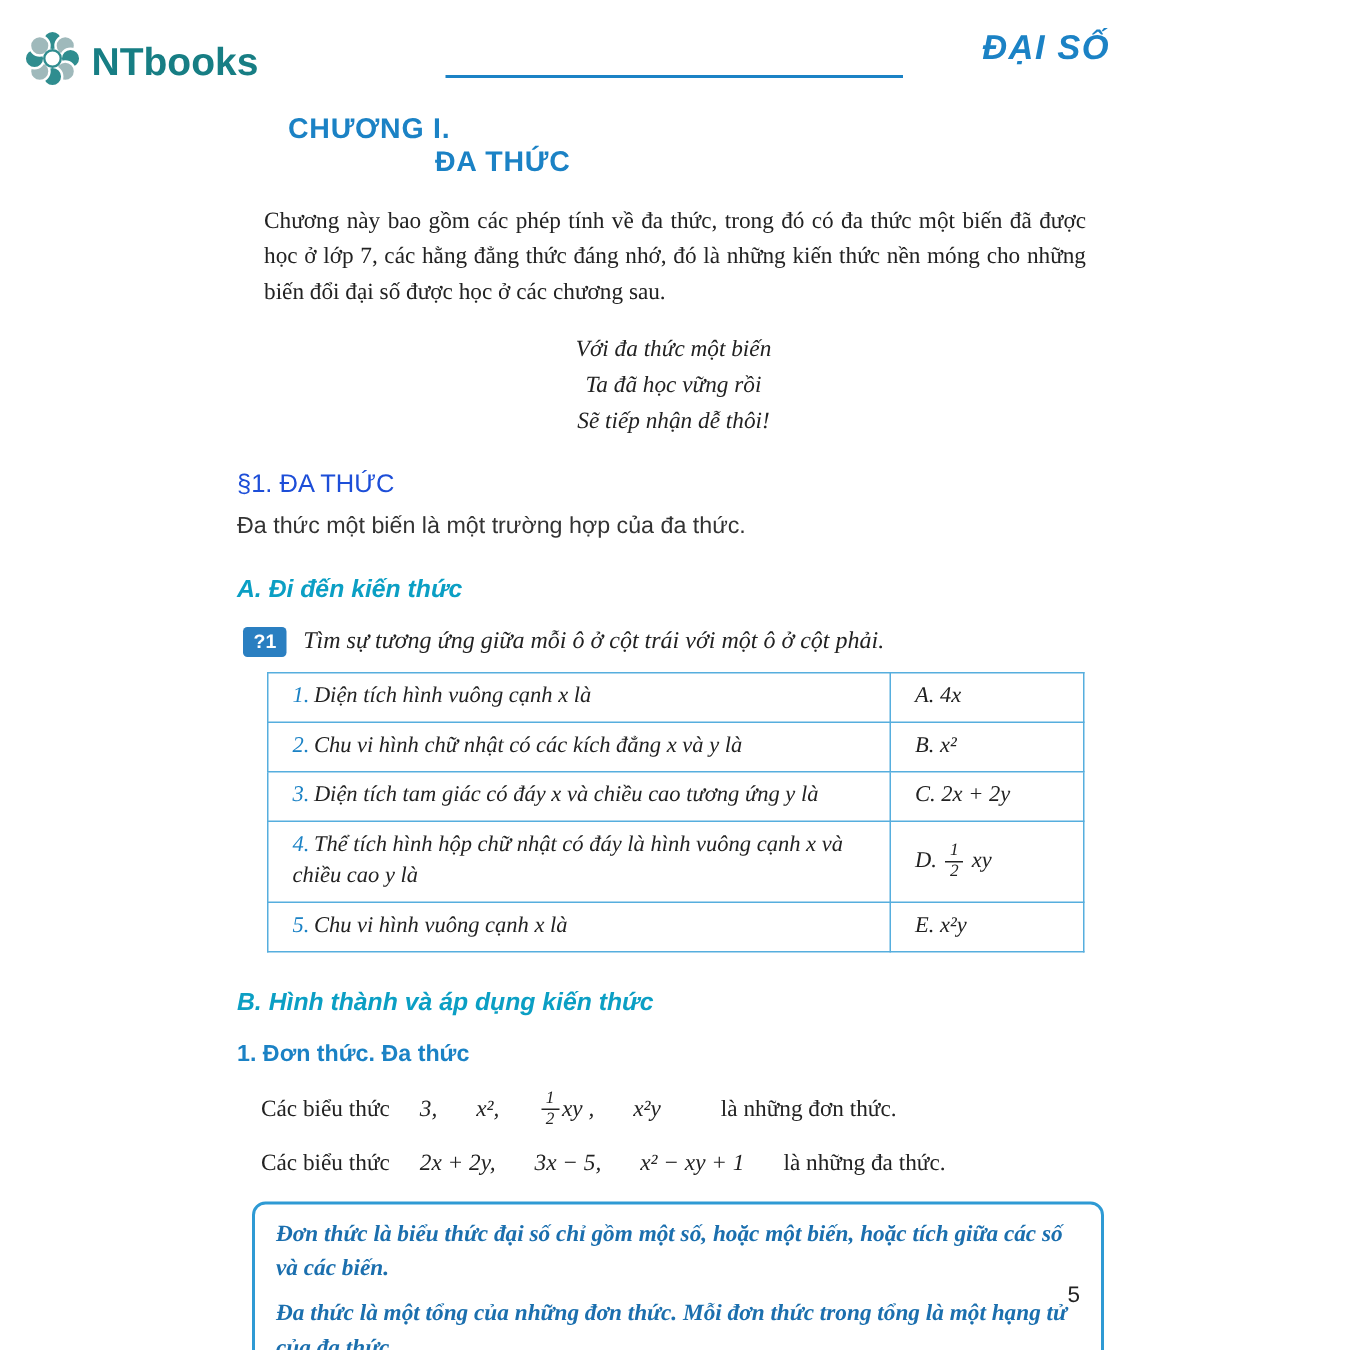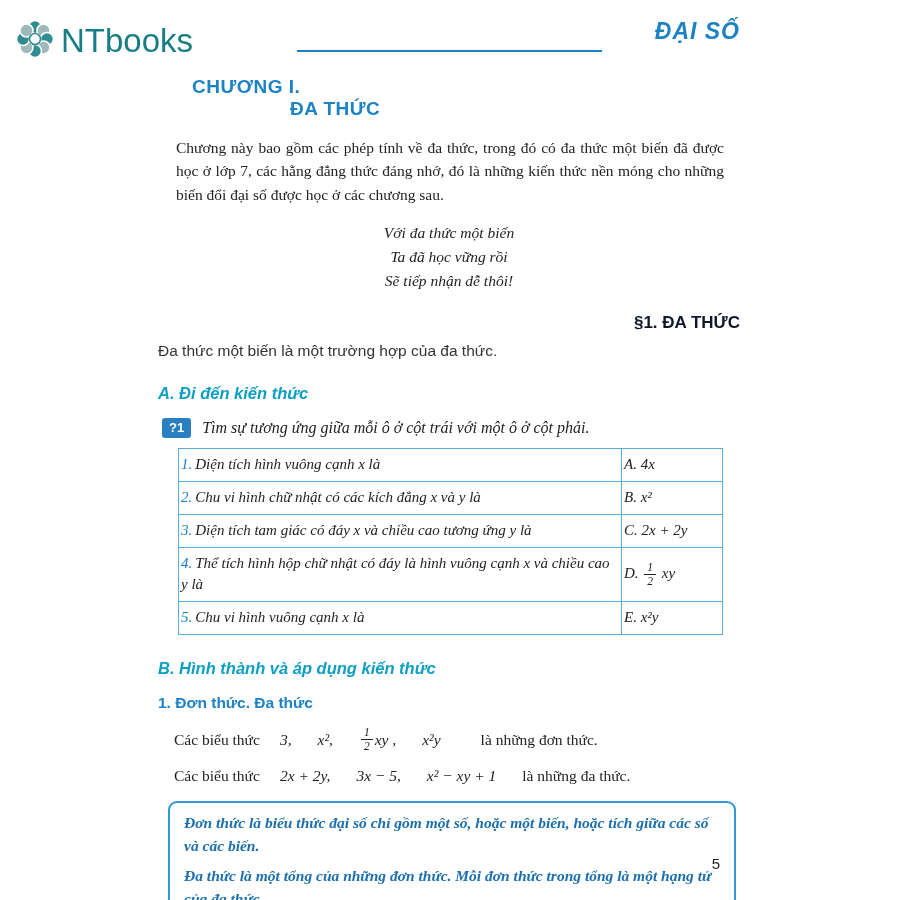--- a/index.html
+++ b/index.html
@@ -1,42 +1,42 @@
 <!DOCTYPE html>
 <html><head>
 <meta charset="utf-8">
 <style>
   html,body{margin:0;padding:0;}
   body{
     width:900px;height:900px;background:#ffffff;position:relative;overflow:hidden;
     font-family:"Liberation Serif", serif;color:#222;
   }
   .logo{position:absolute;left:14px;top:18px;display:flex;align-items:center;gap:5px;}
-  .logo-text{font-family:"Liberation Sans", sans-serif;font-weight:normal;font-size:33px;color:#177e84;}
+  .logo-text{font-family:"Liberation Sans", sans-serif;font-weight:bold;font-size:26px;color:#177e84;}
   .content{position:absolute;left:158px;top:18px;width:582px;}
   .header-title{text-align:right;color:#1b82c5;font-family:"Liberation Sans", sans-serif;
     font-weight:700;font-size:23px;letter-spacing:1px;font-style:italic;}
   .header-rule{height:2px;background:#1b82c5;width:305px;margin:5px auto 0;}
   .chapter-row{display:flex;margin-top:24px;margin-left:34px;color:#1b82c5;
     font-family:"Liberation Sans", sans-serif;font-weight:700;font-size:19px;letter-spacing:.5px;flex-direction:column;}
   .chapter-title{margin-left:98px;}
   .intro{margin-top:16px;margin-left:18px;width:548px;font-size:15.5px;line-height:1.5;text-align:justify;}
   .poem{text-align:center;font-style:italic;font-size:15.5px;line-height:1.55;margin-top:12px;}
-  .section-title{text-align:right;color:#0f172a;font-family:"Liberation Sans", sans-serif;
-    font-weight:700;font-size:17px;margin-top:20px;}
+  .section-title{text-align:left;color:#1d4ed8;font-family:"Liberation Sans", sans-serif;
+    font-weight:400;font-size:17px;margin-top:20px;}
   .section-subtitle{font-family:"Liberation Sans", sans-serif;font-size:15.5px;
     color:#333;margin-top:9px;}
   .part-header{color:#0b9fc4;font-family:"Liberation Sans", sans-serif;font-weight:bold;
     font-style:italic;font-size:16.5px;margin-top:24px;}
   .q1-row{display:flex;align-items:flex-start;gap:11px;margin-top:15px;margin-left:4px;}
   .q1-badge{background:#2a7fc1;color:#fff;font-family:"Liberation Sans", sans-serif;
     font-weight:bold;font-size:13px;padding:2px 7px 3px;border-radius:3px;flex:0 0 auto;}
   .q1-text{font-style:italic;font-size:16px;padding-top:1px;}
   table.match{border-collapse:collapse;margin:10px 0 0 20px;width:545px;}
-  table.match td{border:1.5px solid #56aede;padding:5px 2px;font-style:italic;font-size:15px;line-height:1.45;}
+  table.match td{border:1.5px solid #56aede;padding:5px 16px;font-style:italic;font-size:15px;line-height:1.45;}
   table.match td.right-cell{width:96px;}
   .row-num{color:#1b82c5;margin-right:3px;}
   .frac{display:inline-flex;flex-direction:column;align-items:center;vertical-align:middle;
     font-size:11.5px;line-height:1.15;font-style:italic;margin:0 2px;}
   .frac .fnum{display:block;border-bottom:1px solid #222;padding:0 3px;}
   .frac .fden{display:block;}
   .sub-title{color:#1b82c5;font-family:"Liberation Sans", sans-serif;font-weight:bold;
     font-size:15.5px;margin-top:16px;}
   .expr-line{margin-top:14px;margin-left:16px;font-size:15.5px;display:flex;align-items:center;}
   .expr-prefix{margin-right:20px;}

